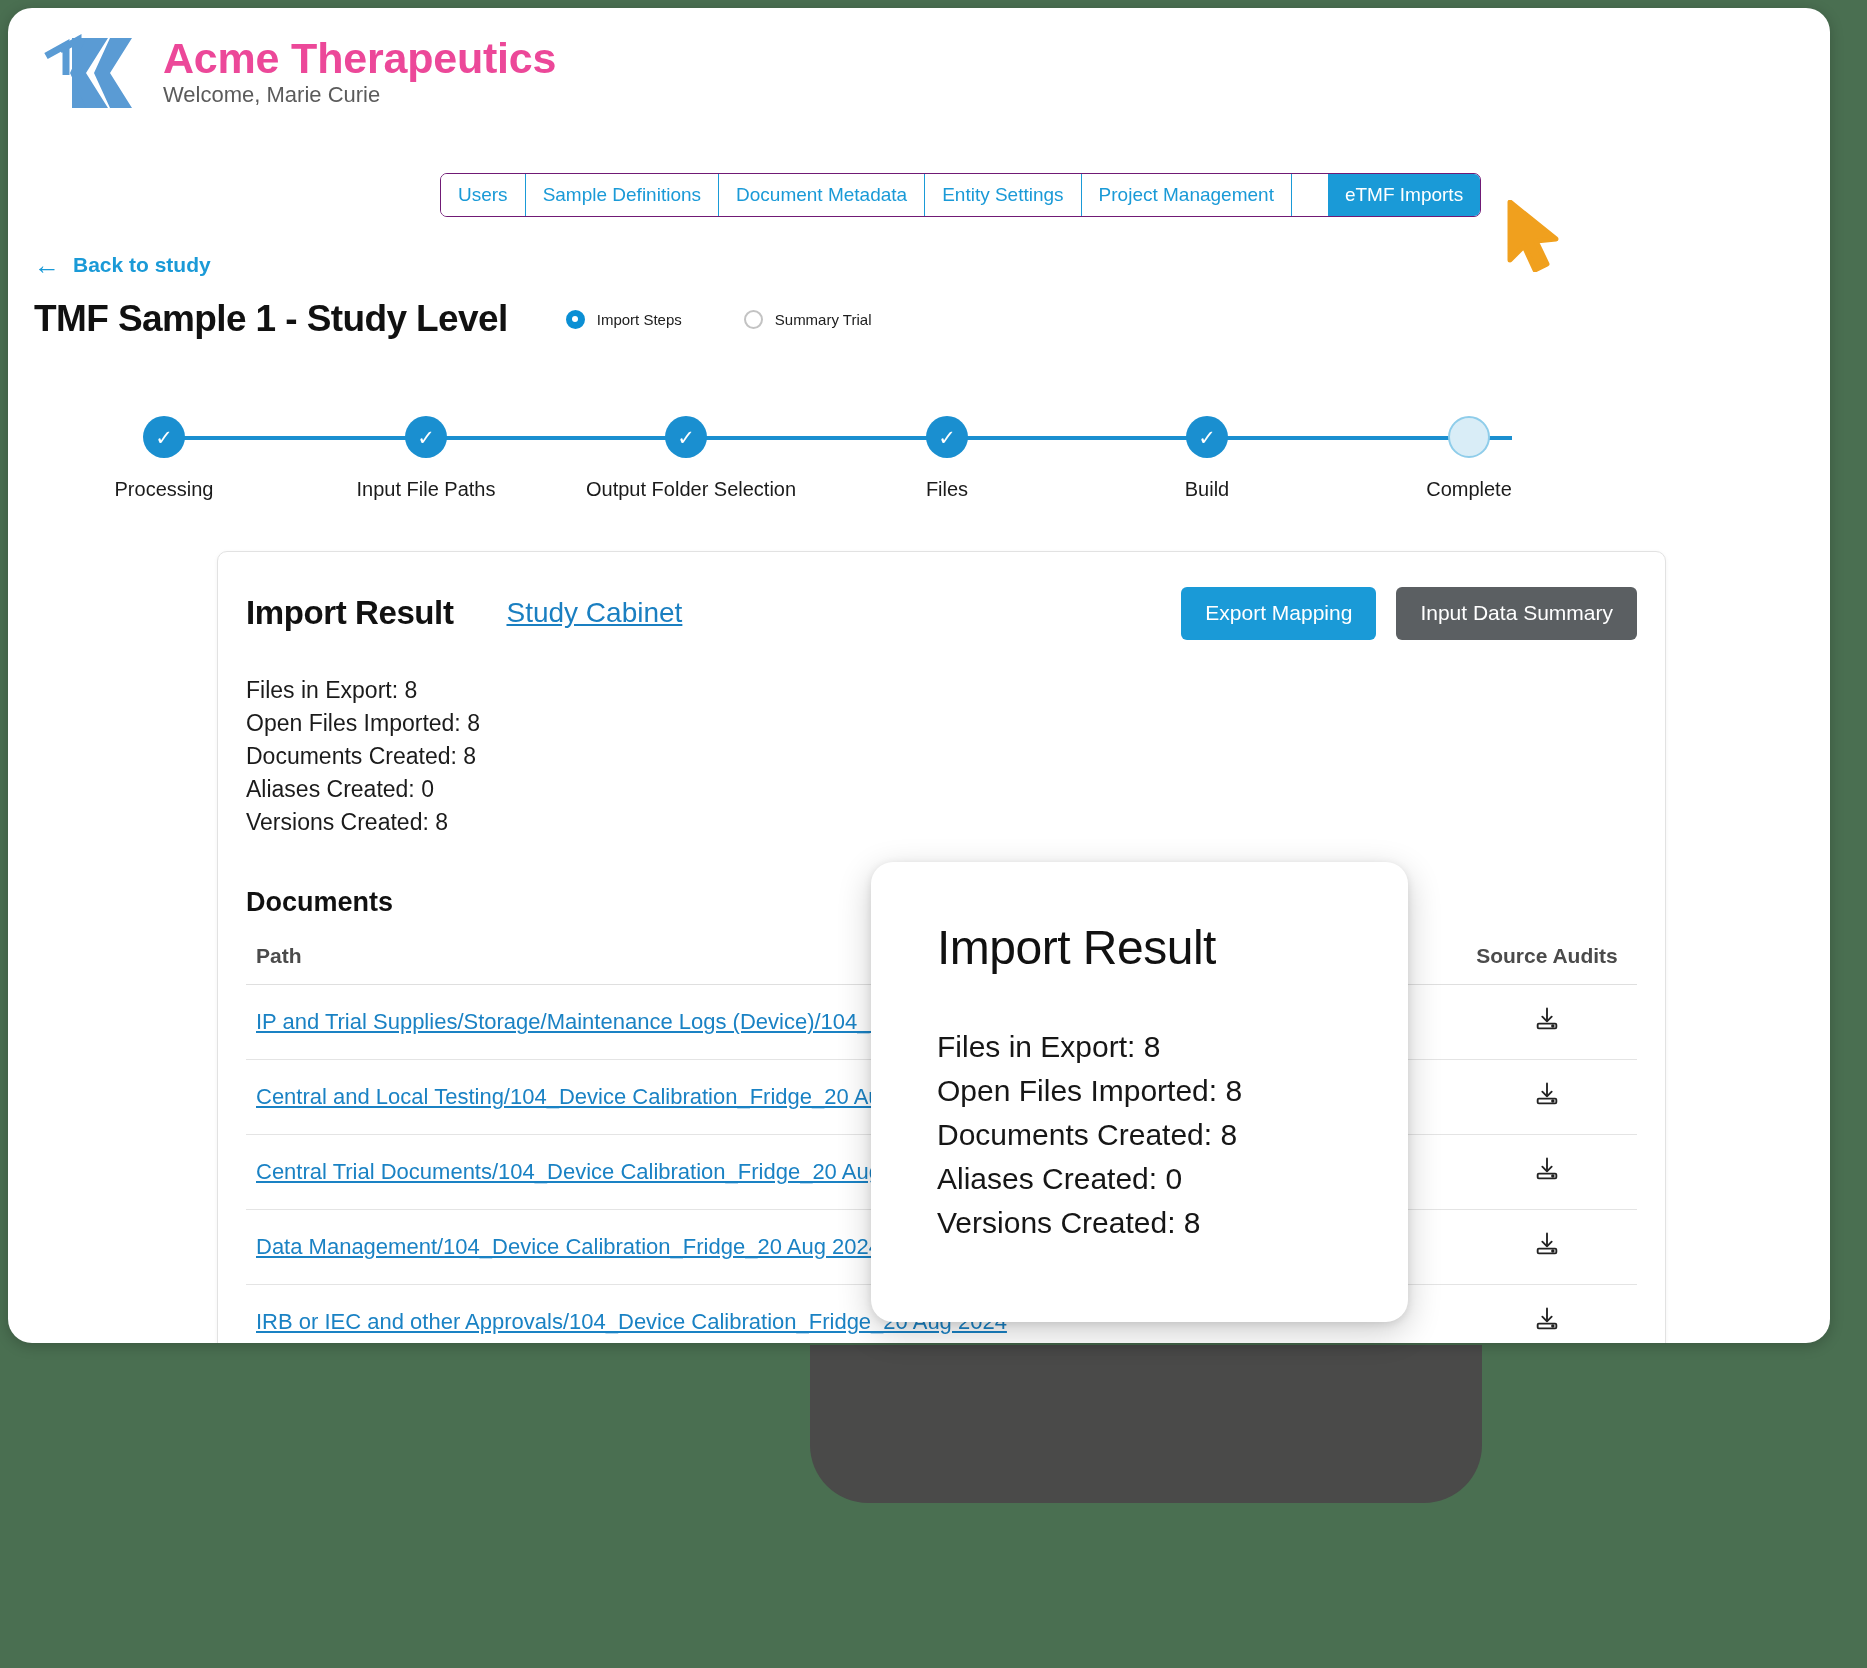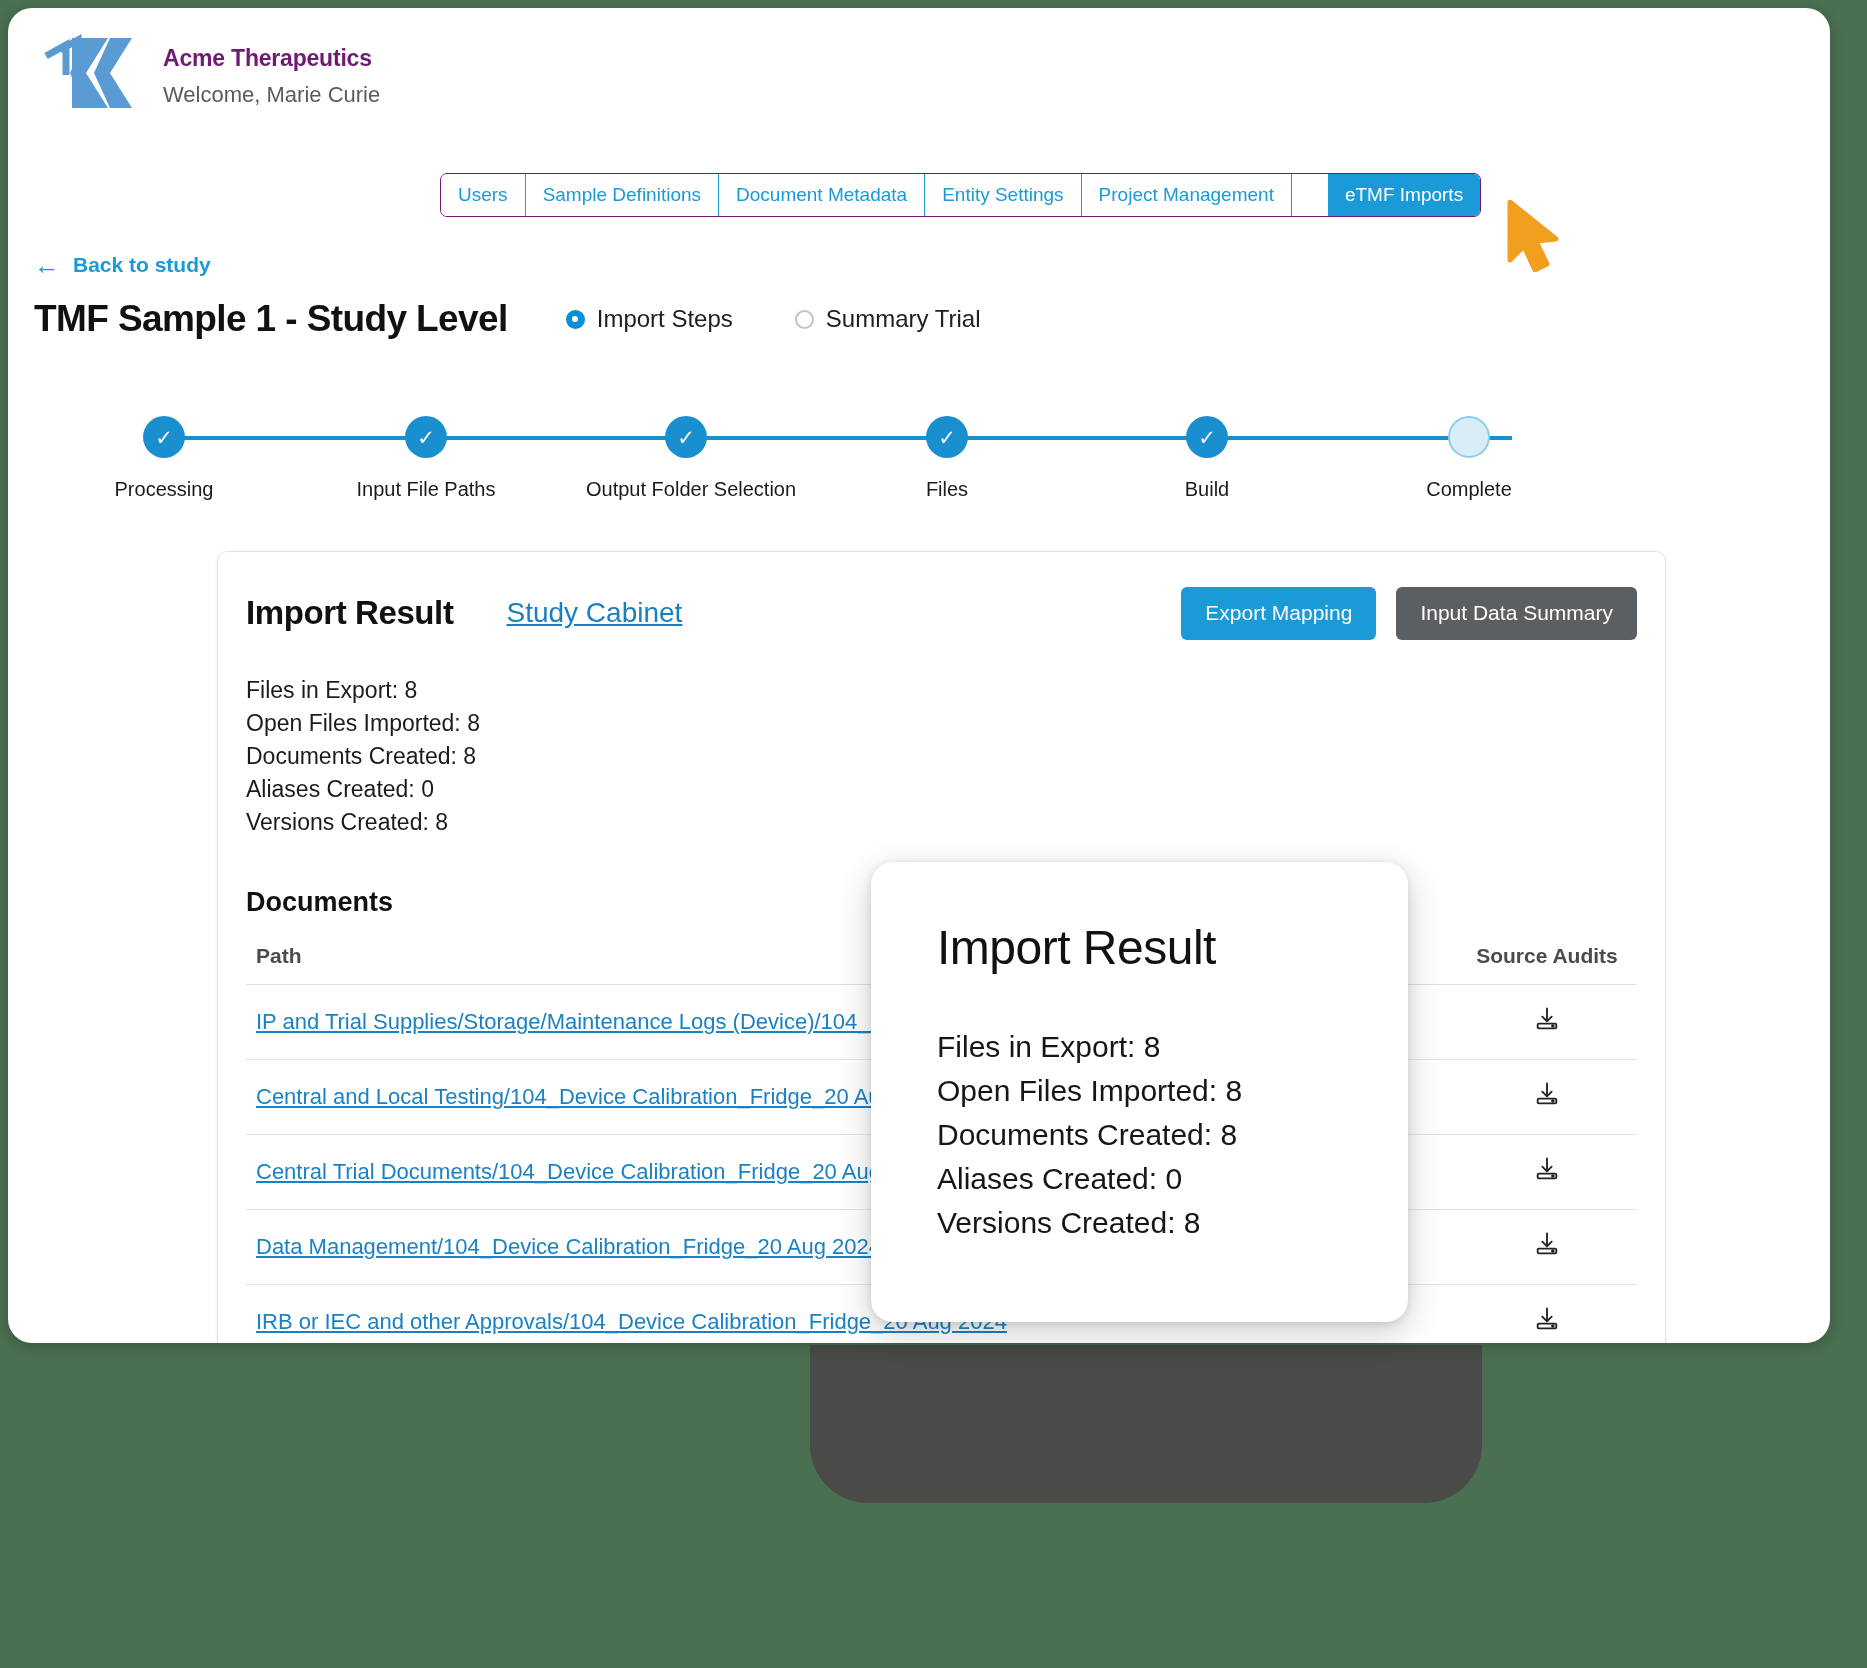--- a/index.html
+++ b/index.html
@@ -55,23 +55,23 @@
     top: 22px;
     width: 104px;
     height: 84px;
   }
   #brand-text {
     position: absolute;
     left: 155px;
     top: 30px;
   }
   #company-name {
-    font-size: 23px;
+    font-size: 43px;
     font-weight: bold;
-    color: #701a75;
+    color: #ec4899;
     letter-spacing: -0.2px;
     line-height: 40px;
   }
   #welcome-text {
     font-size: 22px;
     color: #5b5b5b;
     margin-top: 3px;
     line-height: 28px;
   }
 
@@ -145,21 +145,21 @@
   #page-title {
     font-size: 37px;
     font-weight: bold;
     color: #111111;
     letter-spacing: -0.6px;
   }
   .radio-option {
     display: flex;
     align-items: center;
     gap: 12px;
-    font-size: 24px;
+    font-size: 15px;
     color: #202020;
     cursor: pointer;
   }
   #radio-import-steps { margin-left: 58px; }
   #radio-summary-table { margin-left: 62px; }
   .radio-dot {
     width: 19px;
     height: 19px;
     border-radius: 50%;
     border: 2px solid #c3c3c3;

